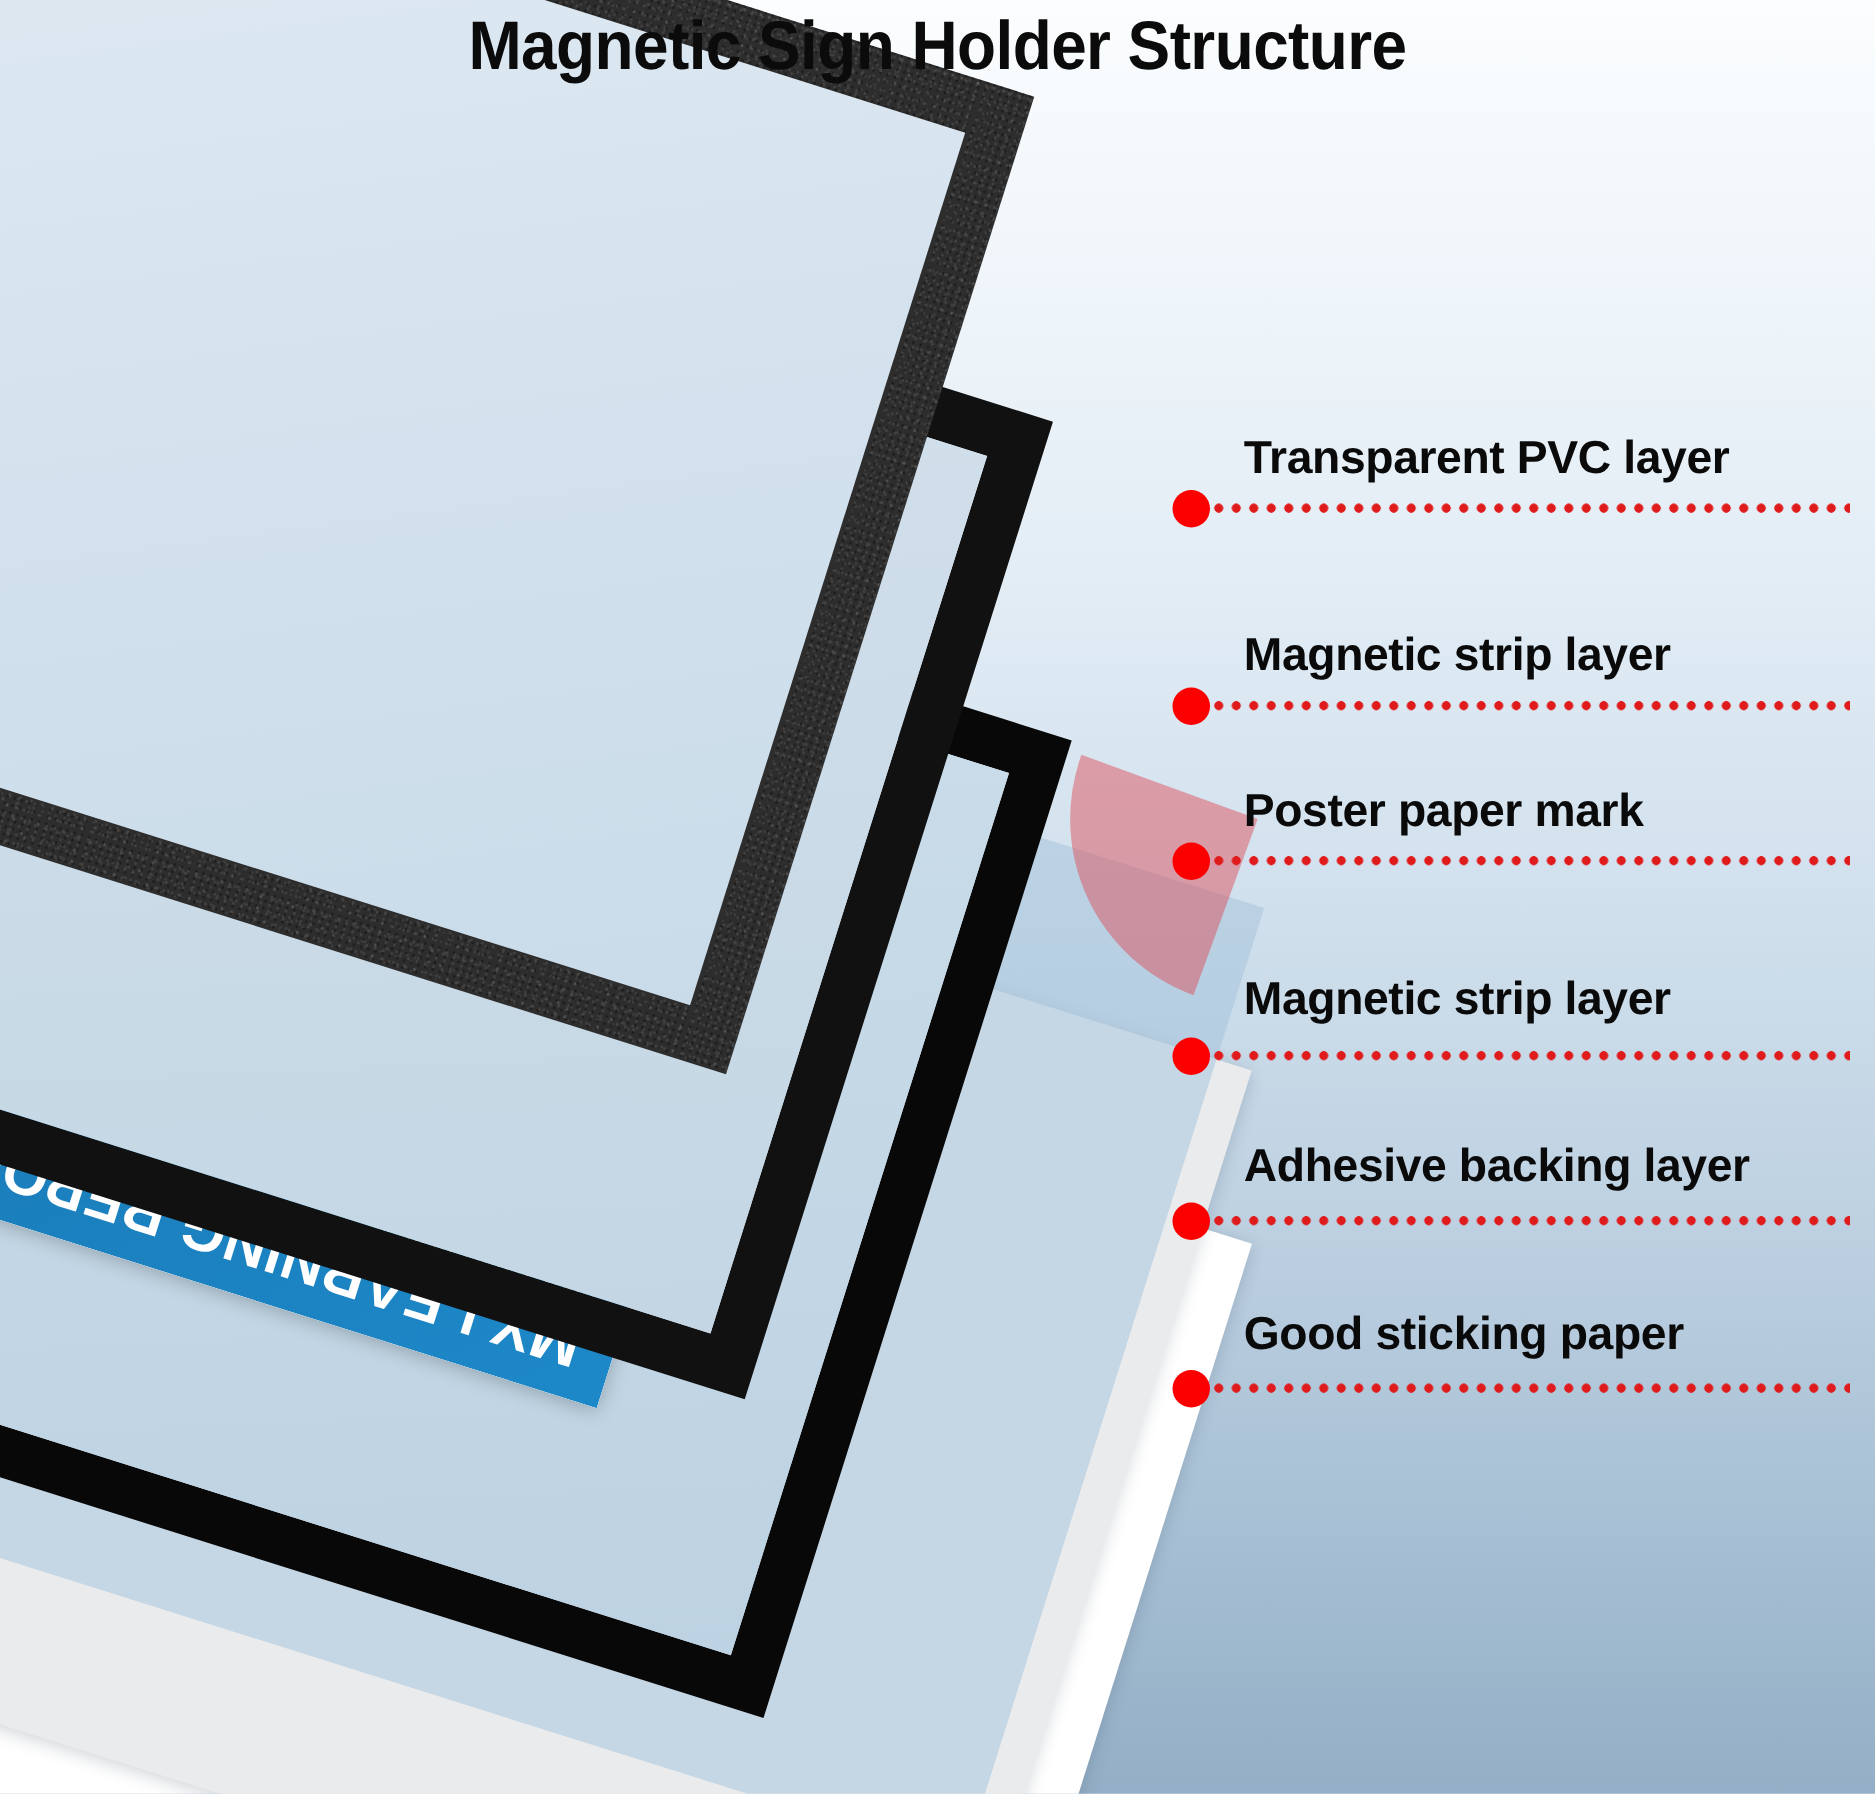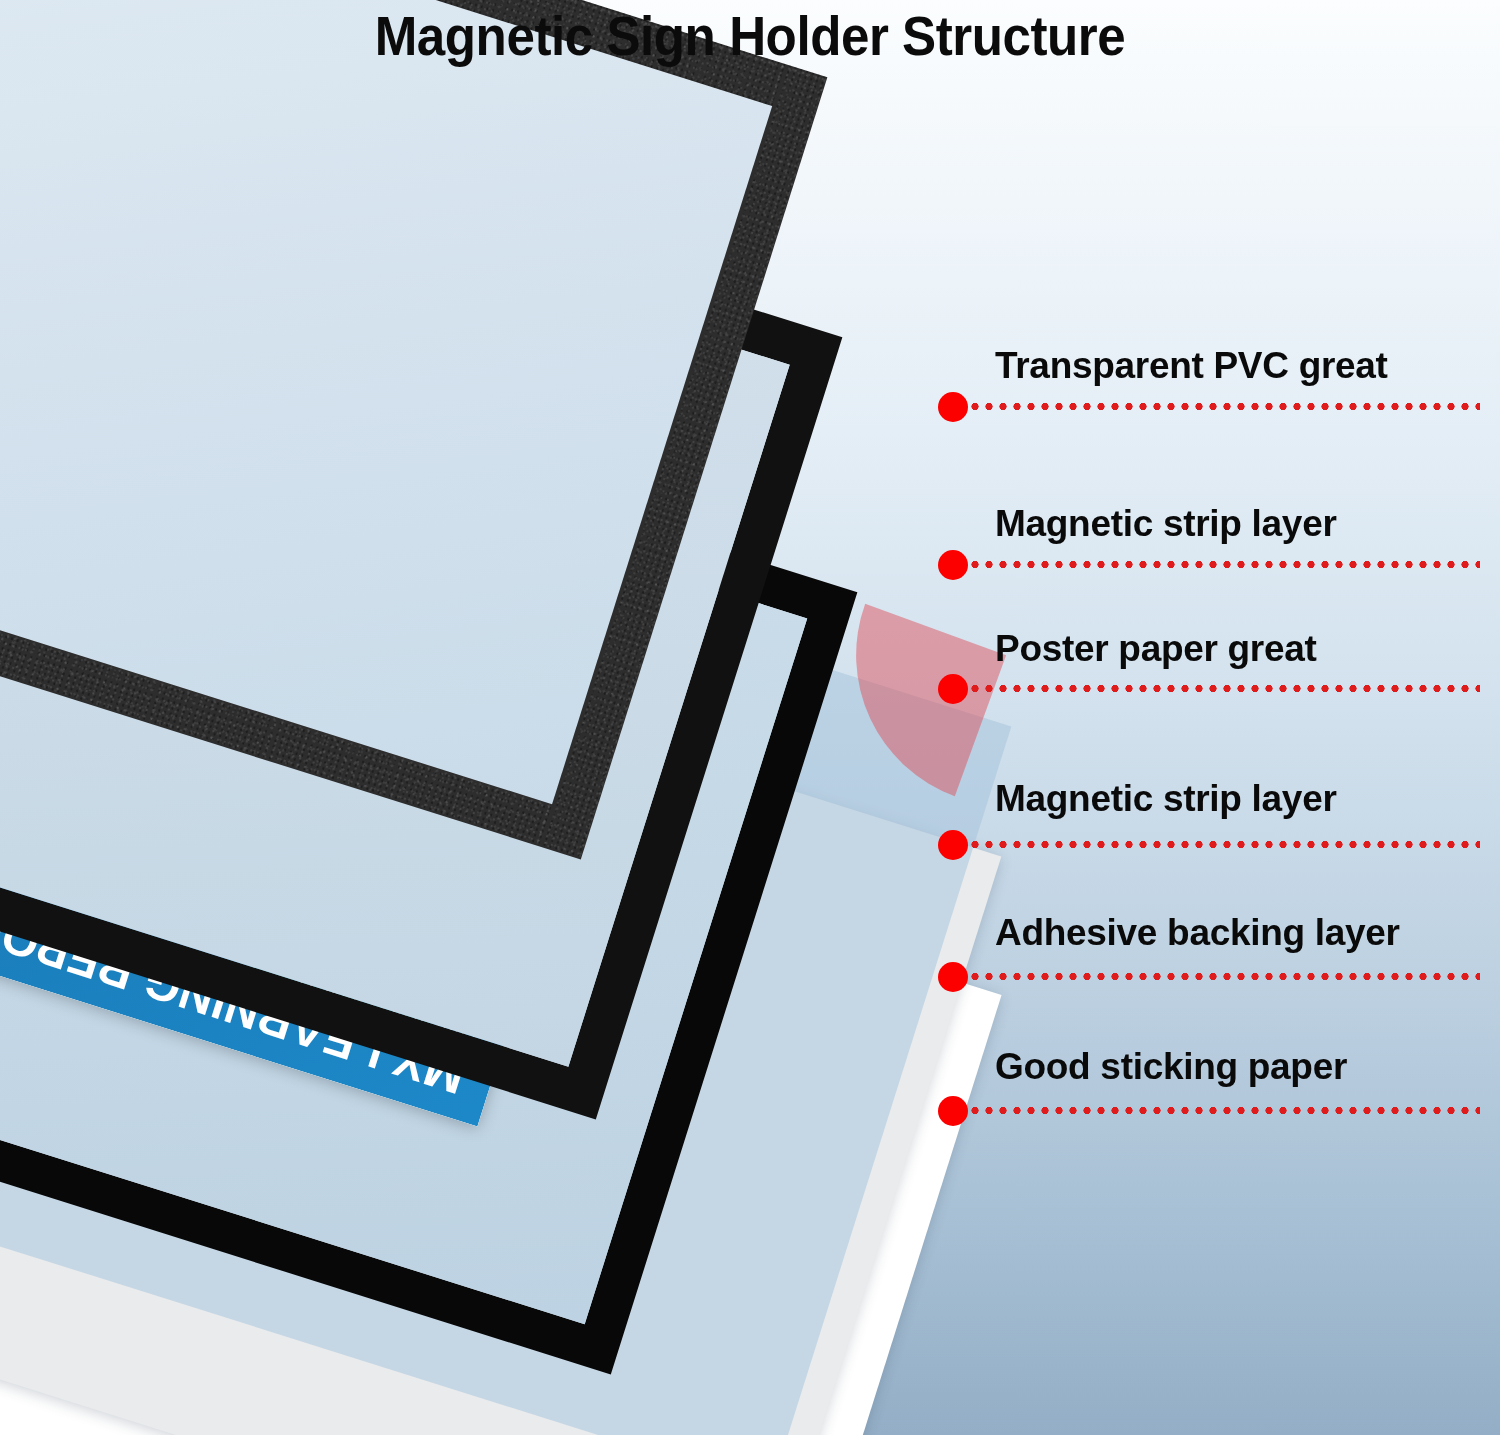--- a/index.html
+++ b/index.html
@@ -276,29 +276,29 @@
               transform:rotate(17.5deg); z-index:40; padding:0;">
     <div class="panel" style="background:linear-gradient(155deg,#e2ecf3 0%,#d4e2ee 55%,#c9dbe9 100%);"></div>
   </div>
 
   <div id="poster-wedge" style="left:835px; top:625px; transform:rotate(200deg);"></div>
 
 </div>
 
 <div class="marker" style="left:938px; top:392px;"></div>
 <div class="leader" style="left:968px; top:402px; width:512px;"></div>
-<div class="callout" style="left:995px; top:345px;">Transparent PVC great</div>
+<div class="callout" style="left:995px; top:345px;">Transparent PVC layer</div>
 
 <div class="marker" style="left:938px; top:550px;"></div>
 <div class="leader" style="left:968px; top:560px; width:512px;"></div>
 <div class="callout" style="left:995px; top:503px;">Magnetic strip layer</div>
 
 <div class="marker" style="left:938px; top:674px;"></div>
 <div class="leader" style="left:968px; top:684px; width:512px;"></div>
-<div class="callout" style="left:995px; top:628px;">Poster paper great</div>
+<div class="callout" style="left:995px; top:628px;">Poster paper mark</div>
 
 <div class="marker" style="left:938px; top:830px;"></div>
 <div class="leader" style="left:968px; top:840px; width:512px;"></div>
 <div class="callout" style="left:995px; top:778px;">Magnetic strip layer</div>
 
 <div class="marker" style="left:938px; top:962px;"></div>
 <div class="leader" style="left:968px; top:972px; width:512px;"></div>
 <div class="callout" style="left:995px; top:912px;text-align:center;">Adhesive backing layer</div>
 
 <div class="marker" style="left:938px; top:1096px;"></div>

